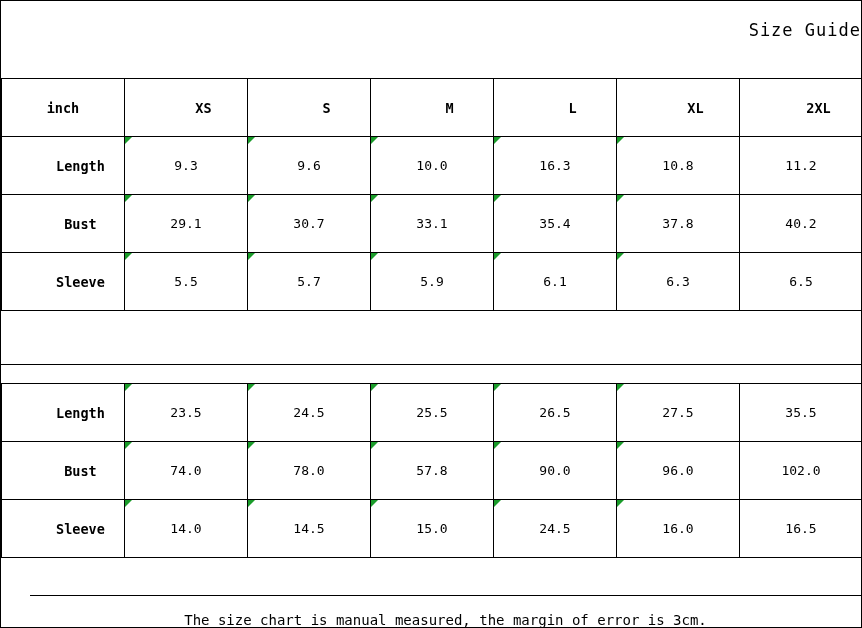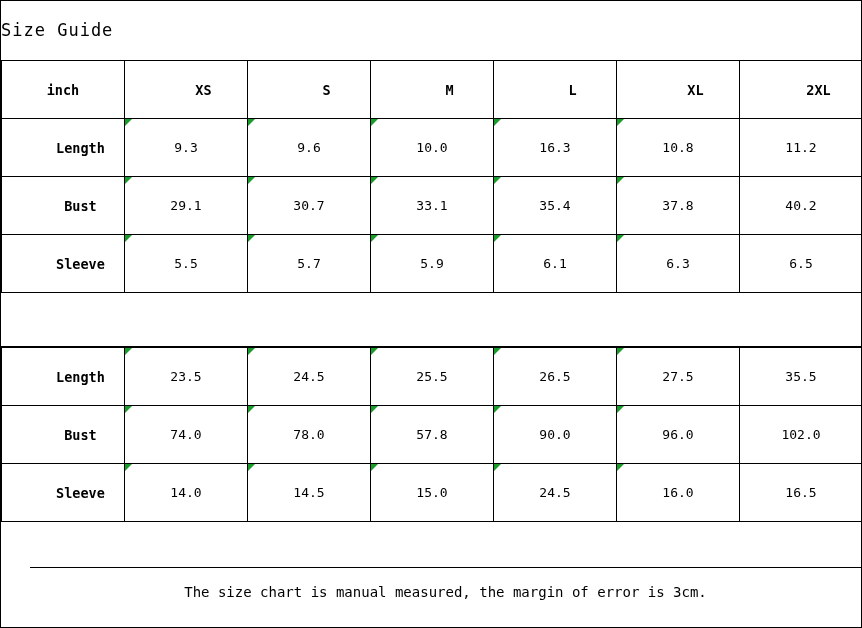--- a/index.html
+++ b/index.html
@@ -20,30 +20,31 @@
     height: 628px;
     box-sizing: border-box;
     border: 1px solid #000000;
     background: #ffffff;
     display: flex;
     flex-direction: column;
   }
   .title {
     height: 59px;
     line-height: 59px;
-    text-align: left;
+    text-align: right;
     font-size: 17px;
     letter-spacing: 1px;
     font-family: "DejaVu Sans Mono", monospace;
     color: #000000;
   }
   table.size-table {
     width: 100%;
     border-collapse: collapse;
     table-layout: fixed;
+    margin-top: 18px;
   }
   table.size-table td,
   table.size-table th {
     border: 1px solid #000000;
     height: 57px;
     text-align: center;
     vertical-align: middle;
     font-size: 13px;
     font-family: "DejaVu Sans Mono", monospace;
     font-weight: normal;
@@ -84,21 +85,21 @@
     border-bottom: 1px solid #000;
     box-sizing: border-box;
     background: #ffffff;
     margin-left: -1px;
     margin-right: -1px;
   }
   .tables-wrap {
     flex: 1 1 auto;
   }
   .note {
-    height: 60px;
+    height: 32px;
     line-height: 48px;
     text-align: center;
     font-size: 14px;
     font-family: "DejaVu Sans Mono", monospace;
     color: #000000;
     border-top: 1px solid #000000;
     box-sizing: border-box;
     margin-left: 29px;
   }
   .tbl-top-border { border-top: 1px solid #000; }

